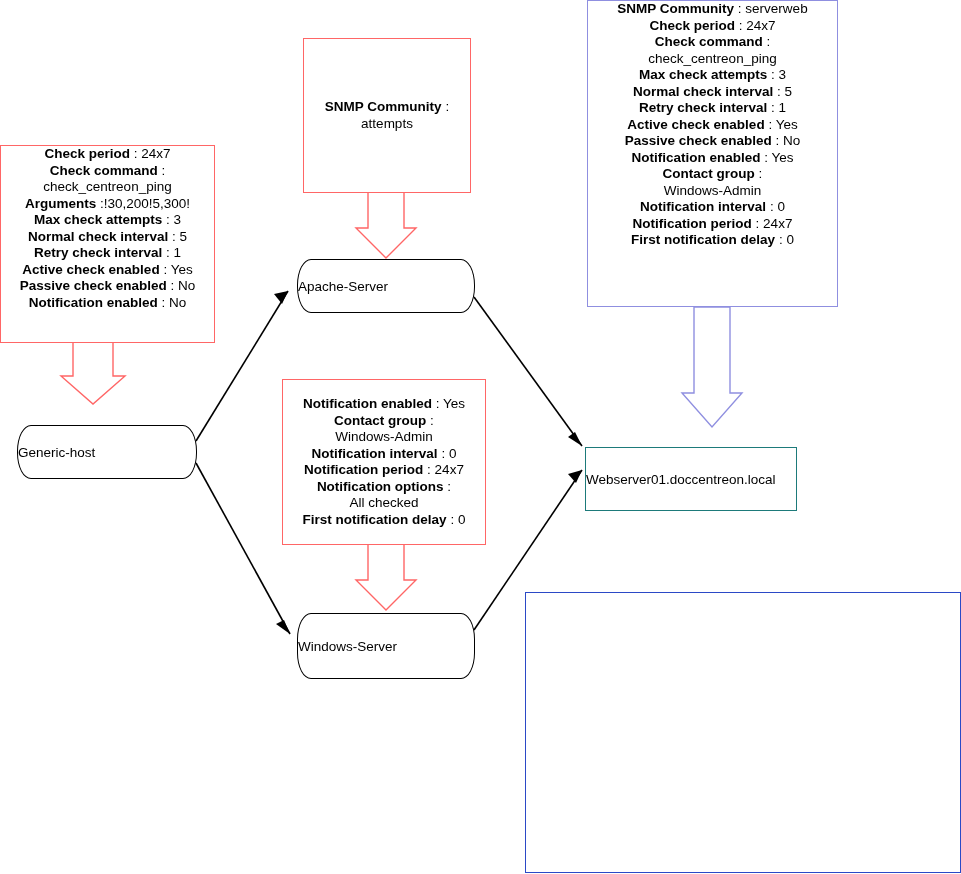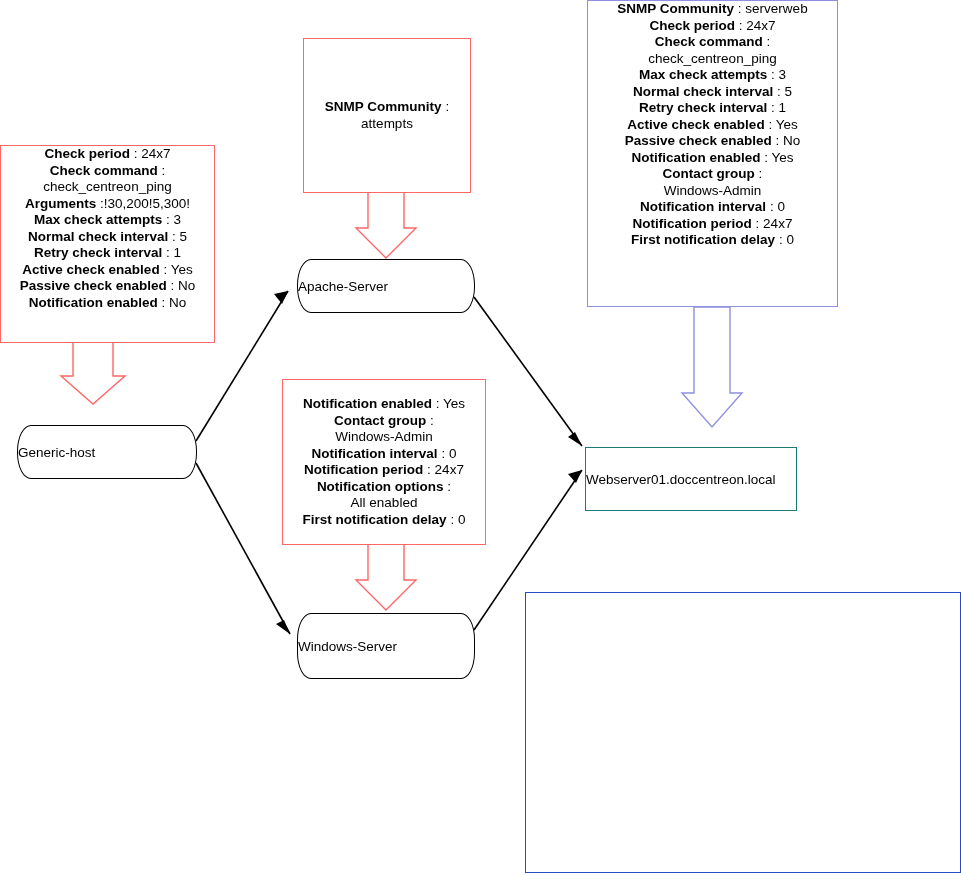--- a/index.html
+++ b/index.html
@@ -167,21 +167,21 @@
   </div>
 
   <div class="attr-box" style="left:282px; top:379px; width:204px; height:166px; display:flex; align-items:center; justify-content:center;">
     <div class="attr-lines" style="width:100%;">
         <div class="attr-line"><b>Notification enabled</b> : Yes</div>
         <div class="attr-line"><b>Contact group</b> :</div>
         <div class="attr-line">Windows-Admin</div>
         <div class="attr-line"><b>Notification interval</b> : 0</div>
         <div class="attr-line"><b>Notification period</b> : 24x7</div>
         <div class="attr-line"><b>Notification options</b> :</div>
-        <div class="attr-line">All enabled</div>
+        <div class="attr-line">All checked</div>
         <div class="attr-line"><b>First notification delay</b> : 0</div>
       </div>
   </div>
 
   <div class="attr-box host-attr" style="left:587px; top:0px; width:251px; height:307px;">
     <div class="attr-lines">
         <div class="attr-line"><b>SNMP Community</b> : serverweb</div>
         <div class="attr-line"><b>Check period</b> : 24x7</div>
         <div class="attr-line"><b>Check command</b> :</div>
         <div class="attr-line">check_centreon_ping</div>

